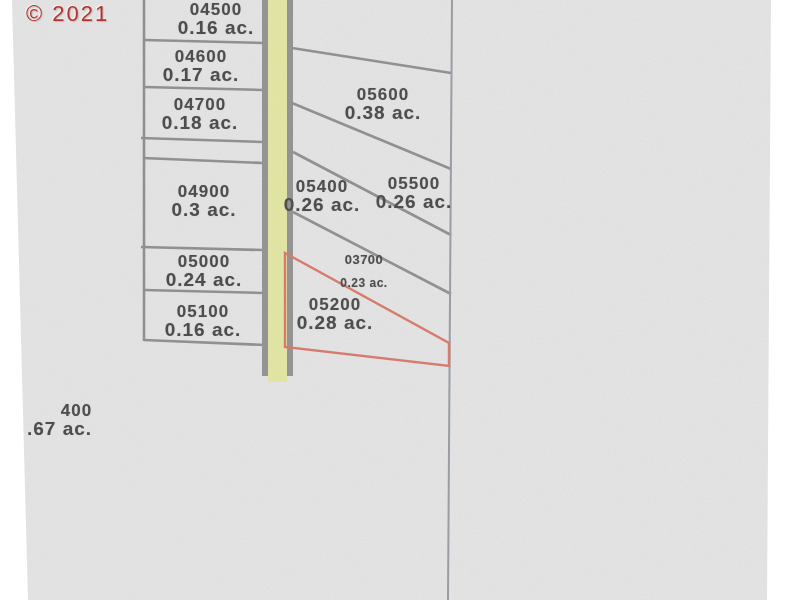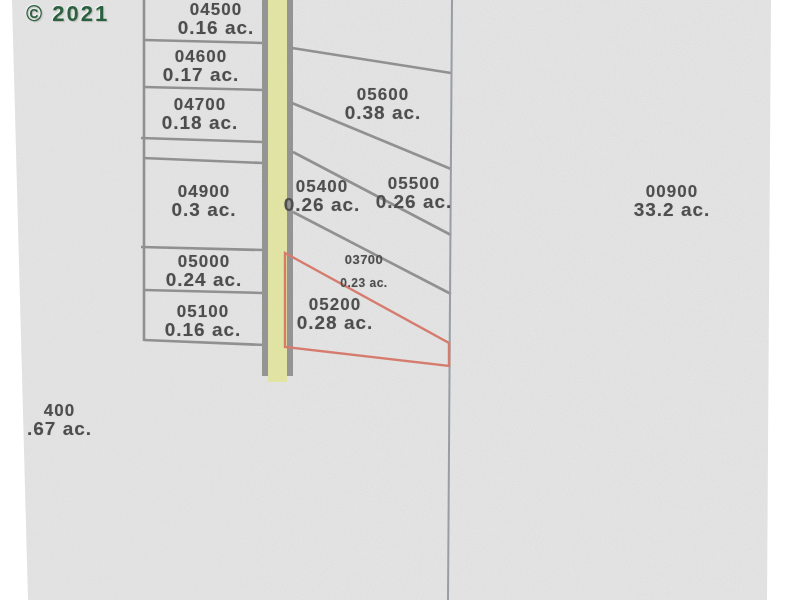--- a/index.html
+++ b/index.html
@@ -23,23 +23,23 @@
   .p05000{left:204px;top:253px;}
   .p05100{left:203px;top:303px;}
   .p05600{left:383px;top:86px;}
   .p05400{left:322px;top:178px;}
   .p05500{left:414px;top:175px;}
   .p05300{left:364px;top:253px;}
   .p05300 .lot{font-size:13px;line-height:13px;letter-spacing:.5px;}
   .p05300 .ac{font-size:12px;line-height:12px;margin-top:11px;letter-spacing:.5px;}
   .p05200{left:335px;top:296px;}
   .p00900{left:672px;top:183px;}
-  .p-partial{left:27px;top:402px;transform:none;text-align:center;}
-  .copyright{position:absolute;left:26px;top:1px;z-index:4;font-size:22px;font-weight:700;
-             letter-spacing:2px;color:#14532d;text-shadow:1px 1px 1px #bdbdbb, -1px -1px 1px #ffffff;}
+  .p-partial{left:27px;top:402px;transform:none;text-align:right;}
+  .copyright{position:absolute;left:26px;top:1px;z-index:4;font-size:22px;font-weight:400;
+             letter-spacing:2px;color:#b91c1c;text-shadow:1px 1px 1px #bdbdbb, -1px -1px 1px #ffffff;}
 </style>
 </head>
 <body>
 
 <div class="stage">
 
   <div class="paper"></div>
 
   <svg class="linework" width="800" height="600" viewBox="0 0 800 600">
 
@@ -110,24 +110,20 @@
       <div class="ac">0.26 ac.</div>
     </div>
     <div class="plabel p05300">
       <div class="lot">03700</div>
       <div class="ac">0.23 ac.</div>
     </div>
     <div class="plabel p05200">
       <div class="lot">05200</div>
       <div class="ac">0.28 ac.</div>
     </div>
-    <div class="plabel p00900">
-      <div class="lot">00900</div>
-      <div class="ac">33.2 ac.</div>
-    </div>
     <div class="plabel p-partial">
       <div class="lot">400</div>
       <div class="ac">.67 ac.</div>
     </div>
   </div>
 
   <div class="copyright">© 2021</div>
 
   <svg class="noise" width="800" height="600">
     <filter id="grain">

